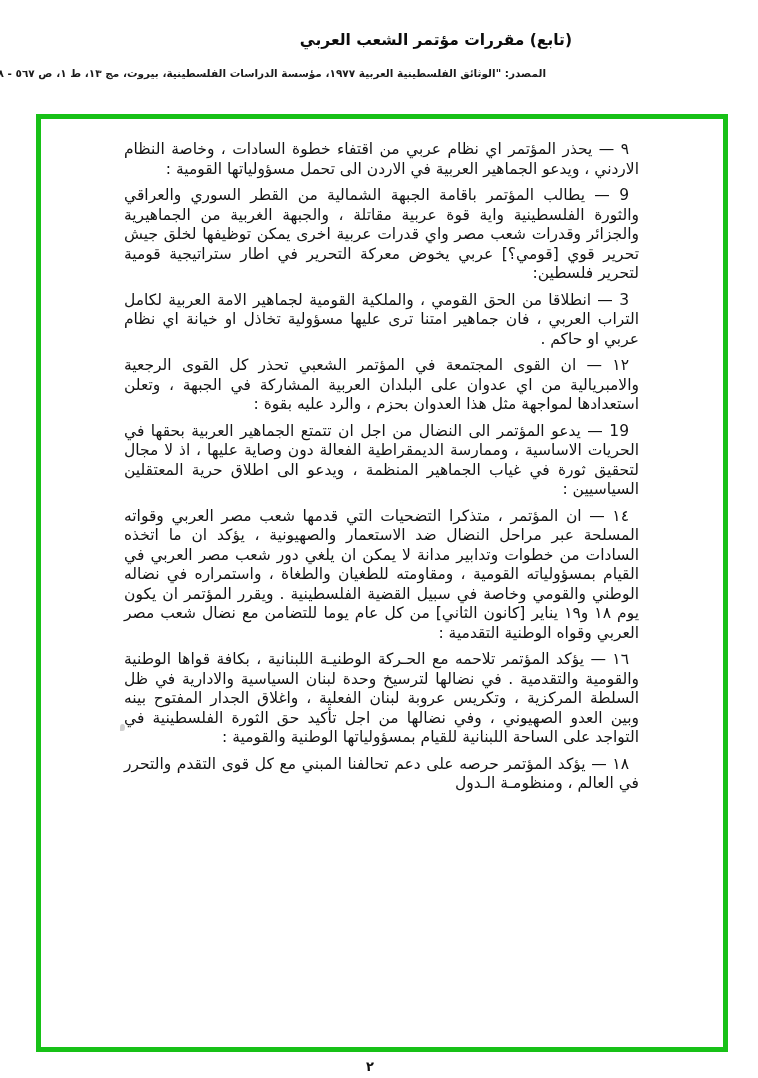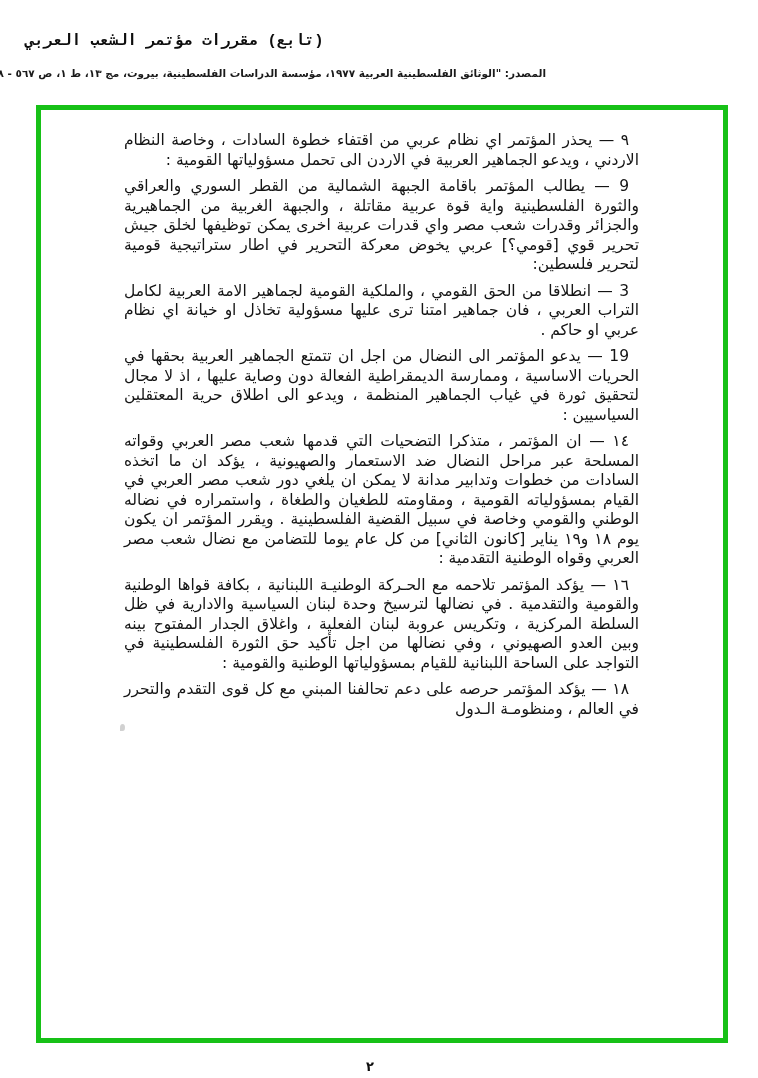--- a/index.html
+++ b/index.html
@@ -14,40 +14,39 @@
     color: var(--ink);
   }
   .page {
     position: relative;
     width: 758px; height: 1078px;
     background: #ffffff;
     overflow: hidden;
   }
   .header-title {
     position: absolute;
-    top: 31px; left: 25px; width: 565px;
+    top: 31px; left: 7px; width: 565px;
     direction: rtl;
-    text-align: left;
+    text-align: right;
     font-size: 15.5px;
     font-weight: bold;
     color: #0d0d0d;
-    font-family: Liberation Mono, monospace;
   }
   .source-line {
     position: absolute;
     top: 67px; right: 212px;
     direction: rtl;
     white-space: nowrap;
     font-size: 10.5px;
     font-weight: bold;
     color: #1a1a1a;
   }
   .doc-frame {
     position: absolute;
-    left: 36px; top: 105px;
+    left: 36px; top: 114px;
     width: 682px; height: 928px;
     border: 5px solid var(--border_green);
     background: #ffffff;
   }
   .doc-body {
     position: absolute;
     top: 21px; right: 84px;
     width: 515px;
     direction: rtl;
     text-align: justify;
@@ -85,20 +84,21 @@
 
   <div class="header-title">(تابع) مقررات مؤتمر الشعب العربي</div>
 
   <div class="source-line">المصدر:  "الوثائق الفلسطينية العربية ١٩٧٧، مؤسسة الدراسات الفلسطينية، بيروت، مج ١٣، ط ١، ص ٥٦٧ - ٥٦٨"</div>
 
   <div class="doc-frame">
     <div class="doc-body">
       <p class="para">٩ — يحذر المؤتمر اي نظام عربي من اقتفاء خطوة السادات ، وخاصة النظام الاردني ، ويدعو الجماهير العربية في الاردن الى تحمل مسؤولياتها القومية :</p>
       <p class="para">9 — يطالب المؤتمر باقامة الجبهة الشمالية من القطر السوري والعراقي والثورة الفلسطينية واية قوة عربية مقاتلة ، والجبهة الغربية من الجماهيرية والجزائر وقدرات شعب مصر واي قدرات عربية اخرى يمكن توظيفها لخلق جيش تحرير قوي [قومي؟] عربي يخوض معركة التحرير في اطار ستراتيجية قومية لتحرير فلسطين:</p>
       <p class="para">3 — انطلاقا من الحق القومي ، والملكية القومية لجماهير الامة العربية لكامل التراب العربي ، فان جماهير امتنا ترى عليها مسؤولية تخاذل او خيانة اي نظام عربي او حاكم .</p>
+      <p class="para">١٢ — ان القوى المجتمعة في المؤتمر الشعبي تحذر كل القوى الرجعية والامبريالية من اي عدوان على البلدان العربية المشاركة في الجبهة ، وتعلن استعدادها لمواجهة مثل هذا العدوان بحزم ، والرد عليه بقوة :</p>
       <p class="para">19 — يدعو المؤتمر الى النضال من اجل ان تتمتع الجماهير العربية بحقها في الحريات الاساسية ، وممارسة الديمقراطية الفعالة دون وصاية عليها ، اذ لا مجال لتحقيق ثورة في غياب الجماهير المنظمة ، ويدعو الى اطلاق حرية المعتقلين السياسيين :</p>
       <p class="para">١٤ — ان المؤتمر ، متذكرا التضحيات التي قدمها شعب مصر العربي وقواته المسلحة عبر مراحل النضال ضد الاستعمار والصهيونية ، يؤكد ان ما اتخذه السادات من خطوات وتدابير مدانة لا يمكن ان يلغي دور شعب مصر العربي في القيام بمسؤولياته القومية ، ومقاومته للطغيان والطغاة ، واستمراره في نضاله الوطني والقومي وخاصة في سبيل القضية الفلسطينية . ويقرر المؤتمر ان يكون يوم ١٨ و١٩ يناير [كانون الثاني] من كل عام يوما للتضامن مع نضال شعب مصر العربي وقواه الوطنية التقدمية :</p>
       <p class="para">١٦ — يؤكد المؤتمر تلاحمه مع الحـركة الوطنيـة اللبنانية ، بكافة قواها الوطنية والقومية والتقدمية . في نضالها لترسيخ وحدة لبنان السياسية والادارية في ظل السلطة المركزية ، وتكريس عروبة لبنان الفعلية ، واغلاق الجدار المفتوح بينه وبين العدو الصهيوني ، وفي نضالها من اجل تأكيد حق الثورة الفلسطينية في التواجد على الساحة اللبنانية للقيام بمسؤولياتها الوطنية والقومية :</p>
       <p class="para">١٨ — يؤكد المؤتمر حرصه على دعم تحالفنا المبني مع كل قوى التقدم والتحرر في العالم ، ومنظومـة الـدول</p>
     </div>
   </div>
 
   <div class="stray-mark"></div>
 
   <div class="page-number">٢</div>

